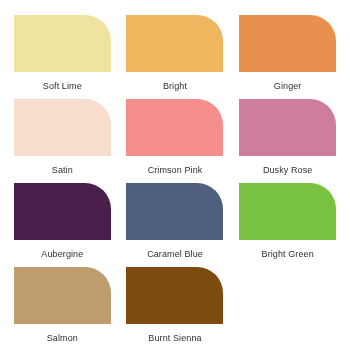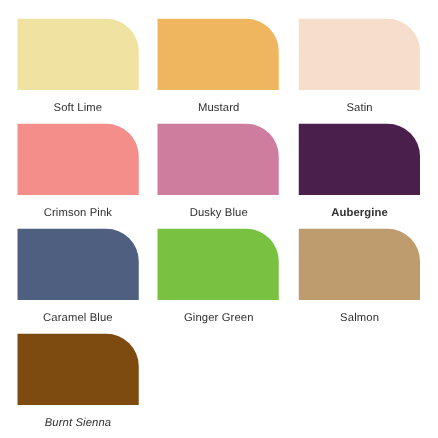--- a/index.html
+++ b/index.html
@@ -51,58 +51,62 @@
 
 <div id="palette-grid">
 
   <div class="swatch-cell">
     <span class="swatch-chip" style="background-color: rgb(240, 226, 160);"></span>
     <span class="swatch-label" style="color: rgb(47, 47, 47);">Soft Lime</span>
   </div>
 
   <div class="swatch-cell">
     <span class="swatch-chip" style="background-color: rgb(239, 182, 95);"></span>
-    <span class="swatch-label" style="color: rgb(47, 47, 47);">Mustard</span>
+    <span class="swatch-label" style="color: rgb(47, 47, 47);">Bright</span>
   </div>
 
+  <div class="swatch-cell">
+    <span class="swatch-chip" style="background-color: rgb(232, 144, 78);"></span>
+    <span class="swatch-label" style="color: rgb(47, 47, 47);">Ginger</span>
+  </div>
 
   <div class="swatch-cell">
     <span class="swatch-chip" style="background-color: rgb(247, 221, 203);"></span>
     <span class="swatch-label" style="color: rgb(47, 47, 47);">Satin</span>
   </div>
 
   <div class="swatch-cell">
     <span class="swatch-chip" style="background-color: rgb(243, 142, 138);"></span>
     <span class="swatch-label" style="color: rgb(47, 47, 47);">Crimson Pink</span>
   </div>
 
 
   <div class="swatch-cell">
     <span class="swatch-chip" style="background-color: rgb(206, 125, 158);"></span>
-    <span class="swatch-label" style="color: rgb(47, 47, 47);">Dusky Blue</span>
+    <span class="swatch-label" style="color: rgb(47, 47, 47);">Dusky Rose</span>
   </div>
 
   <div class="swatch-cell">
     <span class="swatch-chip" style="background-color: rgb(75, 31, 75);"></span>
-    <span class="swatch-label" style="color: rgb(47, 47, 47); font-weight: bold;">Aubergine</span>
+    <span class="swatch-label" style="color: rgb(47, 47, 47);">Aubergine</span>
   </div>
 
   <div class="swatch-cell">
     <span class="swatch-chip" style="background-color: rgb(78, 95, 128);"></span>
     <span class="swatch-label" style="color: rgb(47, 47, 47);">Caramel Blue</span>
   </div>
 
   <div class="swatch-cell">
     <span class="swatch-chip" style="background-color: rgb(121, 194, 65);"></span>
-    <span class="swatch-label" style="color: rgb(47, 47, 47);">Ginger Green</span>
+    <span class="swatch-label" style="color: rgb(47, 47, 47);">Bright Green</span>
   </div>
 
   <div class="swatch-cell">
     <span class="swatch-chip" style="background-color: rgb(191, 156, 110);"></span>
     <span class="swatch-label" style="color: rgb(47, 47, 47);">Salmon</span>
   </div>
 
   <div class="swatch-cell">
     <span class="swatch-chip" style="background-color: rgb(125, 74, 16);"></span>
-    <span class="swatch-label" style="color: rgb(47, 47, 47); font-style: italic;">Burnt Sienna</span>
+    <span class="swatch-label" style="color: rgb(47, 47, 47);">Burnt Sienna</span>
   </div>
 
 </div>
 
 </body></html>

